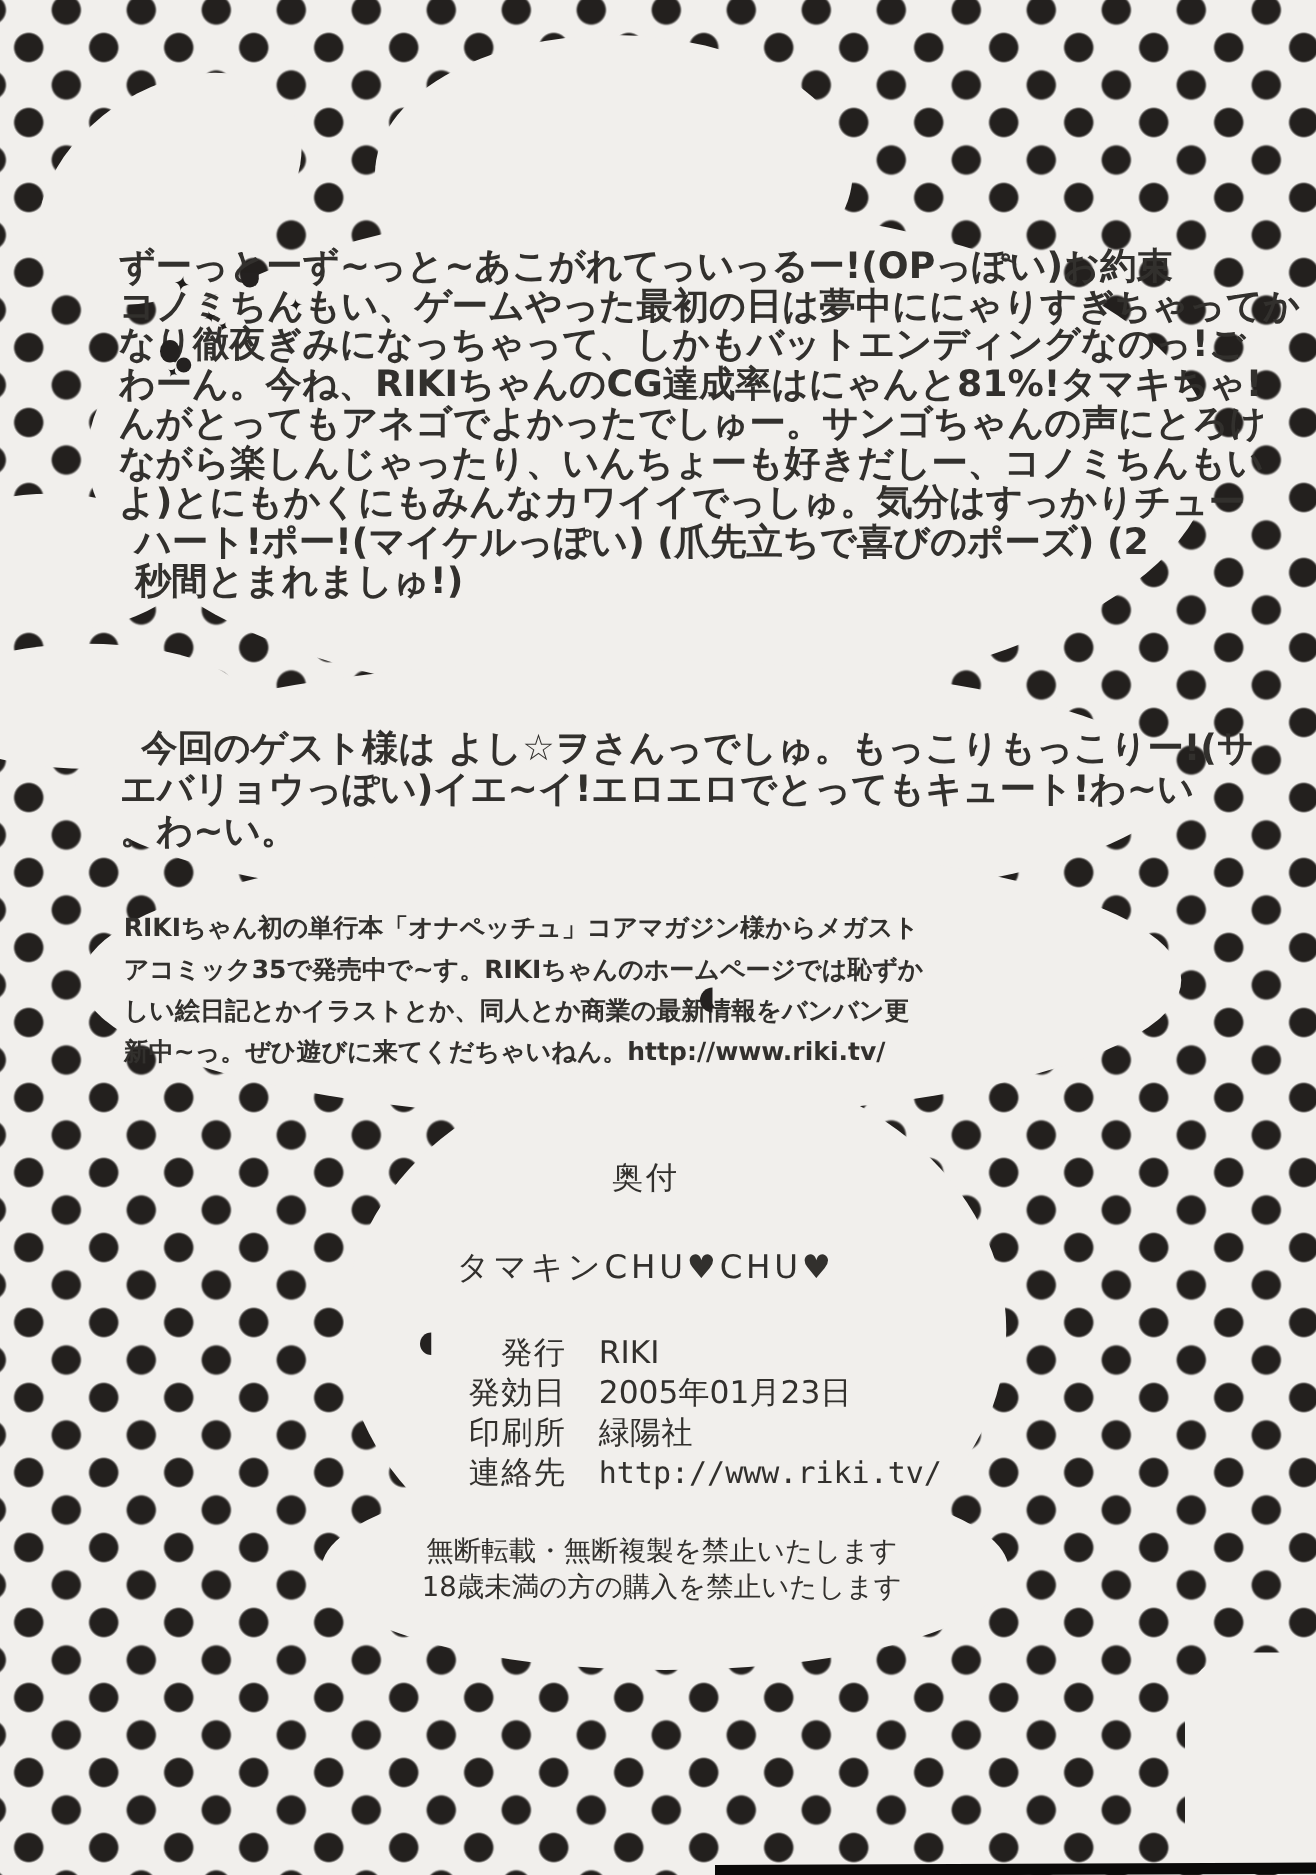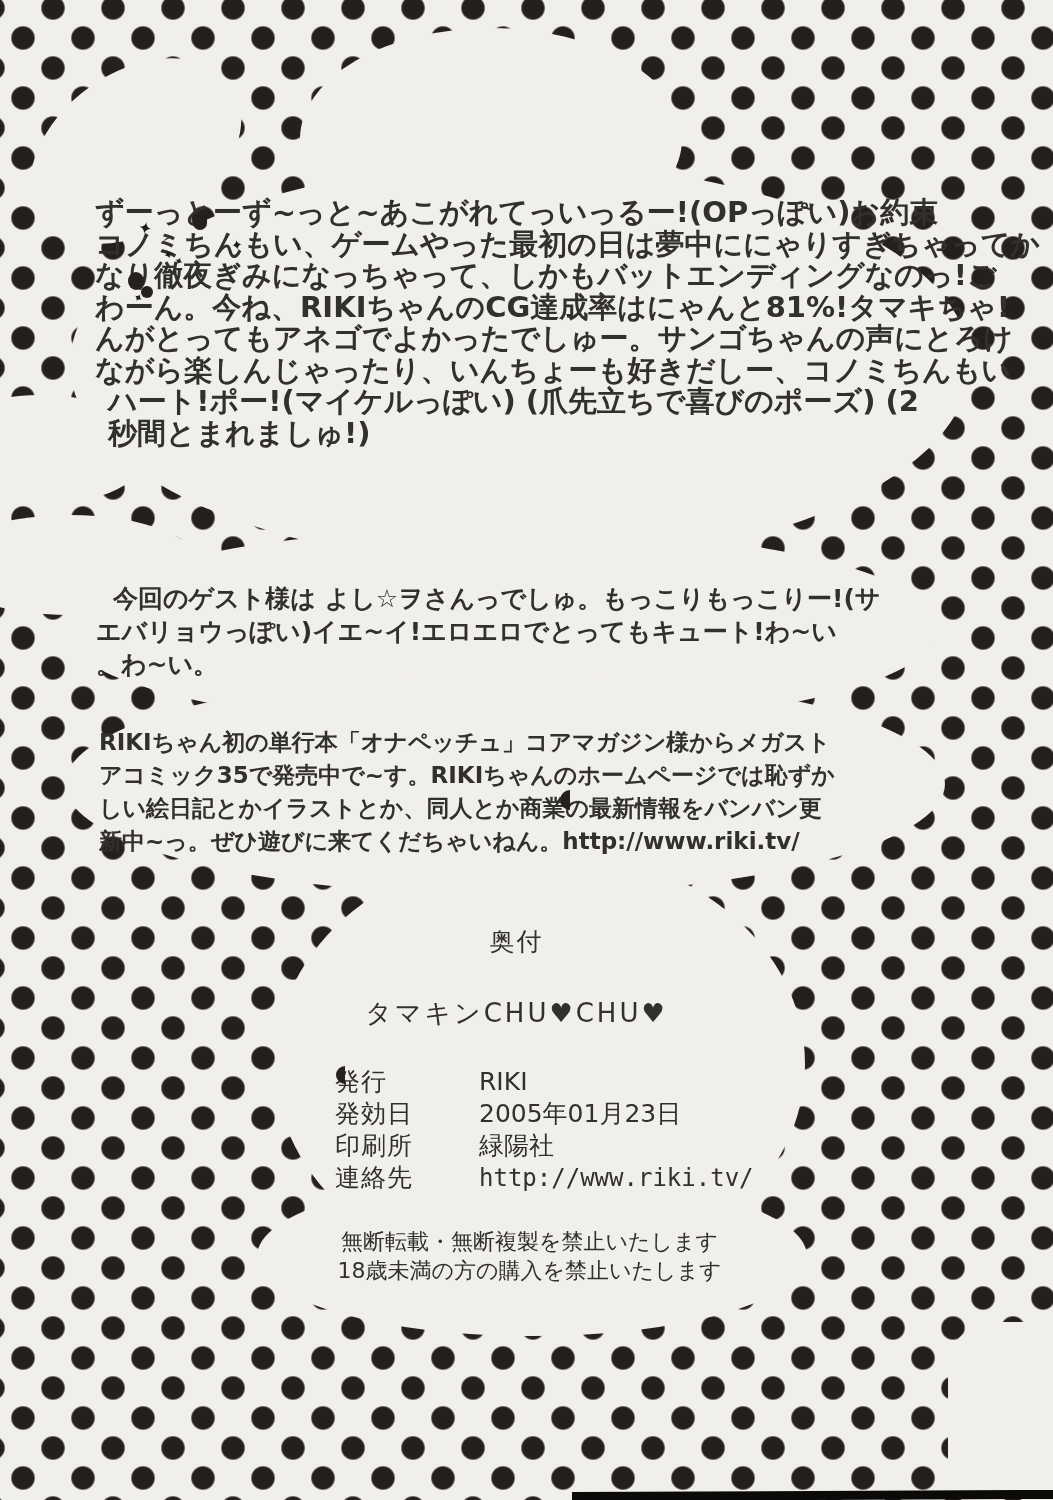--- a/index.html
+++ b/index.html
@@ -32,29 +32,29 @@
   .corner-patch{position:absolute;left:948px;top:1322px;width:105px;height:170px;
     background:#f1efec;border-radius:46px 0 0 0;z-index:1;}
   .edge-bar{position:absolute;left:572px;top:1491px;width:481px;height:9px;
     background:#0b0a09;transform:rotate(-.25deg);z-index:3;}
   
   .txt{position:absolute;z-index:2;color:#32302d;}
   .para{font-weight:600;}
   .para .ln{display:block;white-space:pre;}
   #p1{left:95px;top:197px;font-size:29px;line-height:31.5px;}
   #p1 .ln.ind{padding-left:13px;}
-  #p2{left:96px;top:582px;font-size:25px;line-height:33px;}
+  #p2{left:96px;top:582px;font-size:29px;line-height:33px;}
   #p2 .ln.ind1{padding-left:17px;}
-  #p3{left:99px;top:726px;font-size:23px;line-height:33px;}
+  #p3{left:99px;top:726px;font-size:20px;line-height:33px;}
   .centered{left:0;width:1053px;text-align:center;}
   #colo-header{top:925px;font-size:25px;font-weight:500;letter-spacing:2px;left:-10px;}
   #colo-title{top:996px;font-size:26px;font-weight:500;letter-spacing:3px;left:-10px;}
   #colo-table{left:335px;top:1066px;font-size:25px;font-weight:500;}
   .colo-row{display:flex;height:32px;line-height:32px;}
-  .colo-row .lbl{width:118px;text-align:left;letter-spacing:1px;}
+  .colo-row .lbl{width:118px;text-align:right;letter-spacing:1px;}
   .colo-row .val{margin-left:26px;white-space:pre;}
   .mono{font-family:"DejaVu Sans Mono",monospace;font-size:24px;}
   #disclaimer{top:1227px;font-size:22px;line-height:29px;font-weight:500;left:3px;}
   
   .sparkle{position:absolute;z-index:2;color:#1f1d1b;line-height:1;}
   .remnant-dot{position:absolute;z-index:2;background:#242120;border-radius:50%;}
 </style>
 </head>
 <body>
 
@@ -73,20 +73,21 @@
 <div class="corner-patch"></div>
 <div class="edge-bar"></div>
 
 <div class="txt para" id="p1">
   <span class="ln">ずーっとーず~っと~あこがれてっいっるー!(OPっぽい)お約束</span>
   <span class="ln">コノミちんもい、ゲームやった最初の日は夢中ににゃりすぎちゃってか</span>
   <span class="ln">なり徹夜ぎみになっちゃって、しかもバットエンディングなのっ!ご</span>
   <span class="ln">わーん。今ね、RIKIちゃんのCG達成率はにゃんと81%!タマキちゃ!</span>
   <span class="ln">んがとってもアネゴでよかったでしゅー。サンゴちゃんの声にとろけ</span>
   <span class="ln">ながら楽しんじゃったり、いんちょーも好きだしー、コノミちんもい</span>
+  <span class="ln">よ)とにもかくにもみんなカワイイでっしゅ。気分はすっかりチュー</span>
   <span class="ln ind">ハート!ポー!(マイケルっぽい) (爪先立ちで喜びのポーズ) (2</span>
   <span class="ln ind">秒間とまれましゅ!)</span>
 </div>
 
 <div class="txt para" id="p2">
   <span class="ln ind1">今回のゲスト様は よし☆ヲさんっでしゅ。もっこりもっこりー!(サ</span>
   <span class="ln">エバリョウっぽい)イエ~イ!エロエロでとってもキュート!わ~い</span>
   <span class="ln">。わ~い。</span>
 </div>
 

